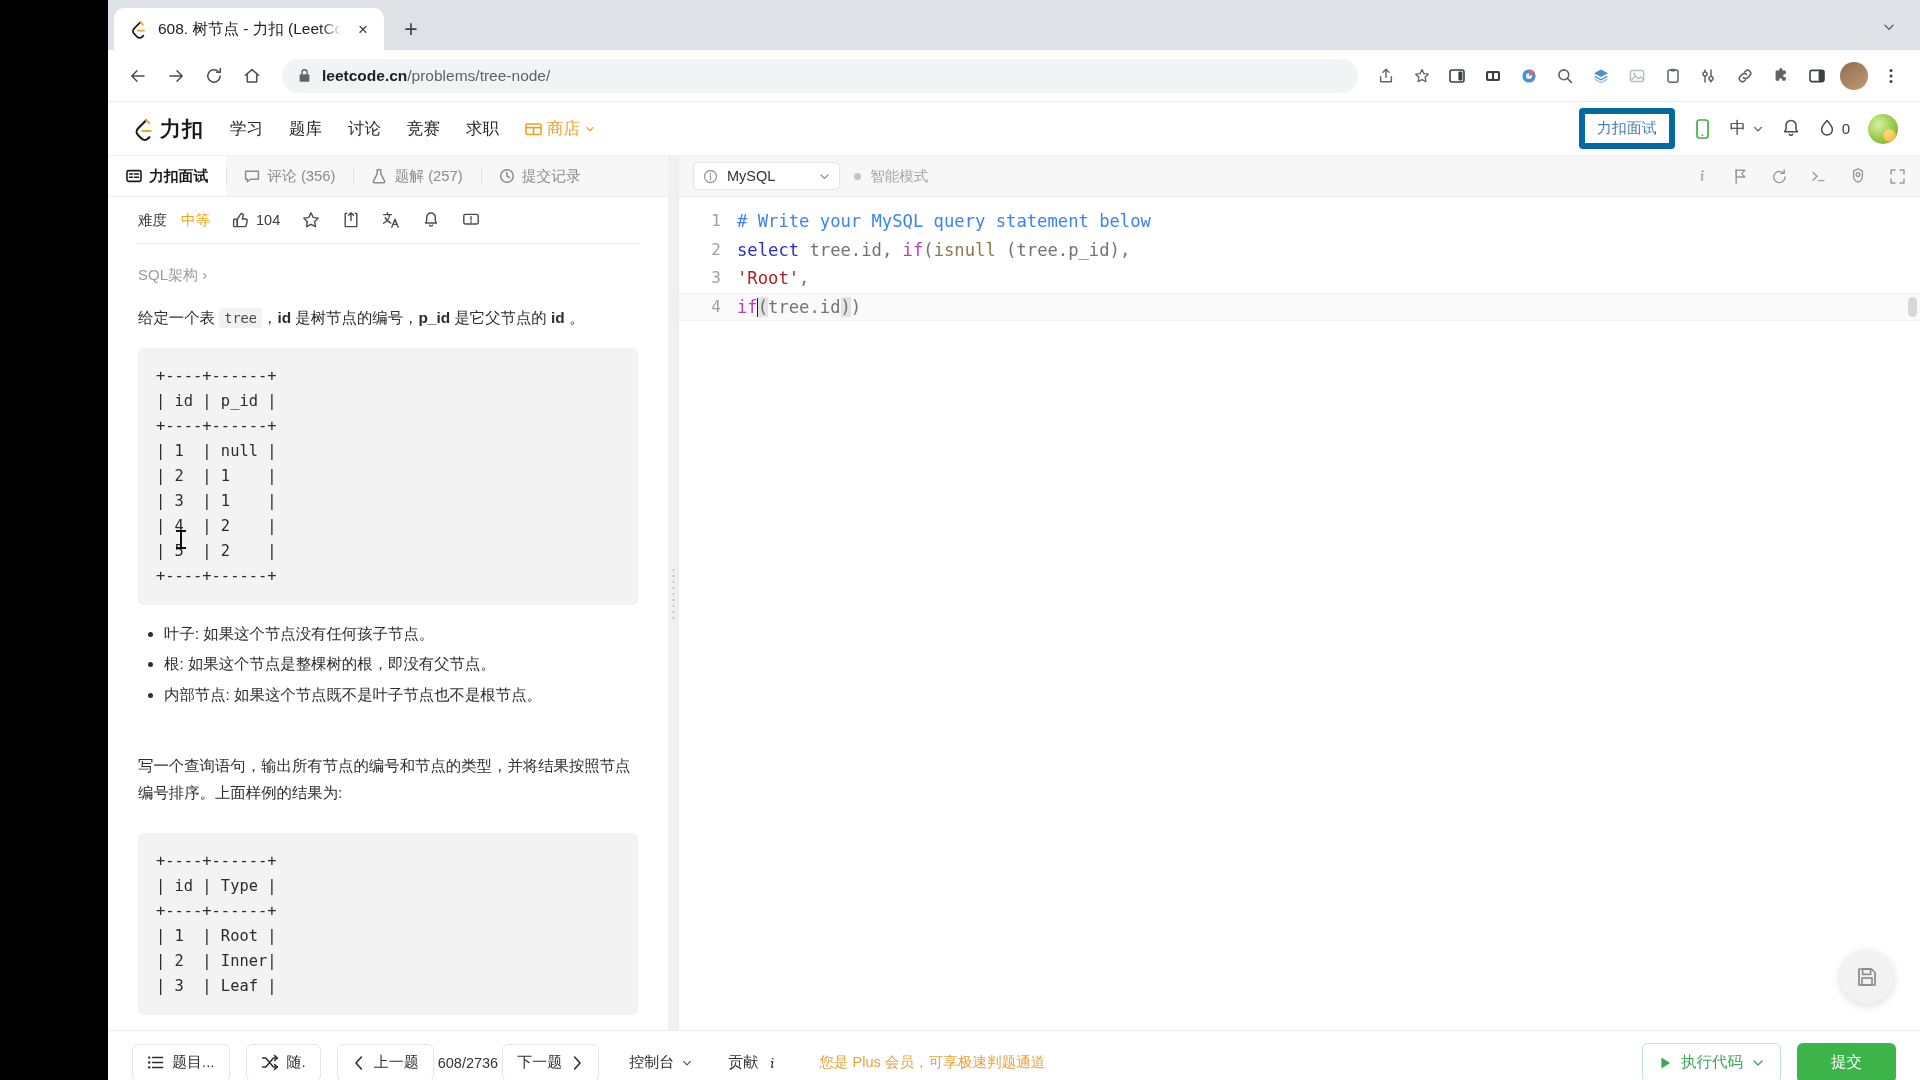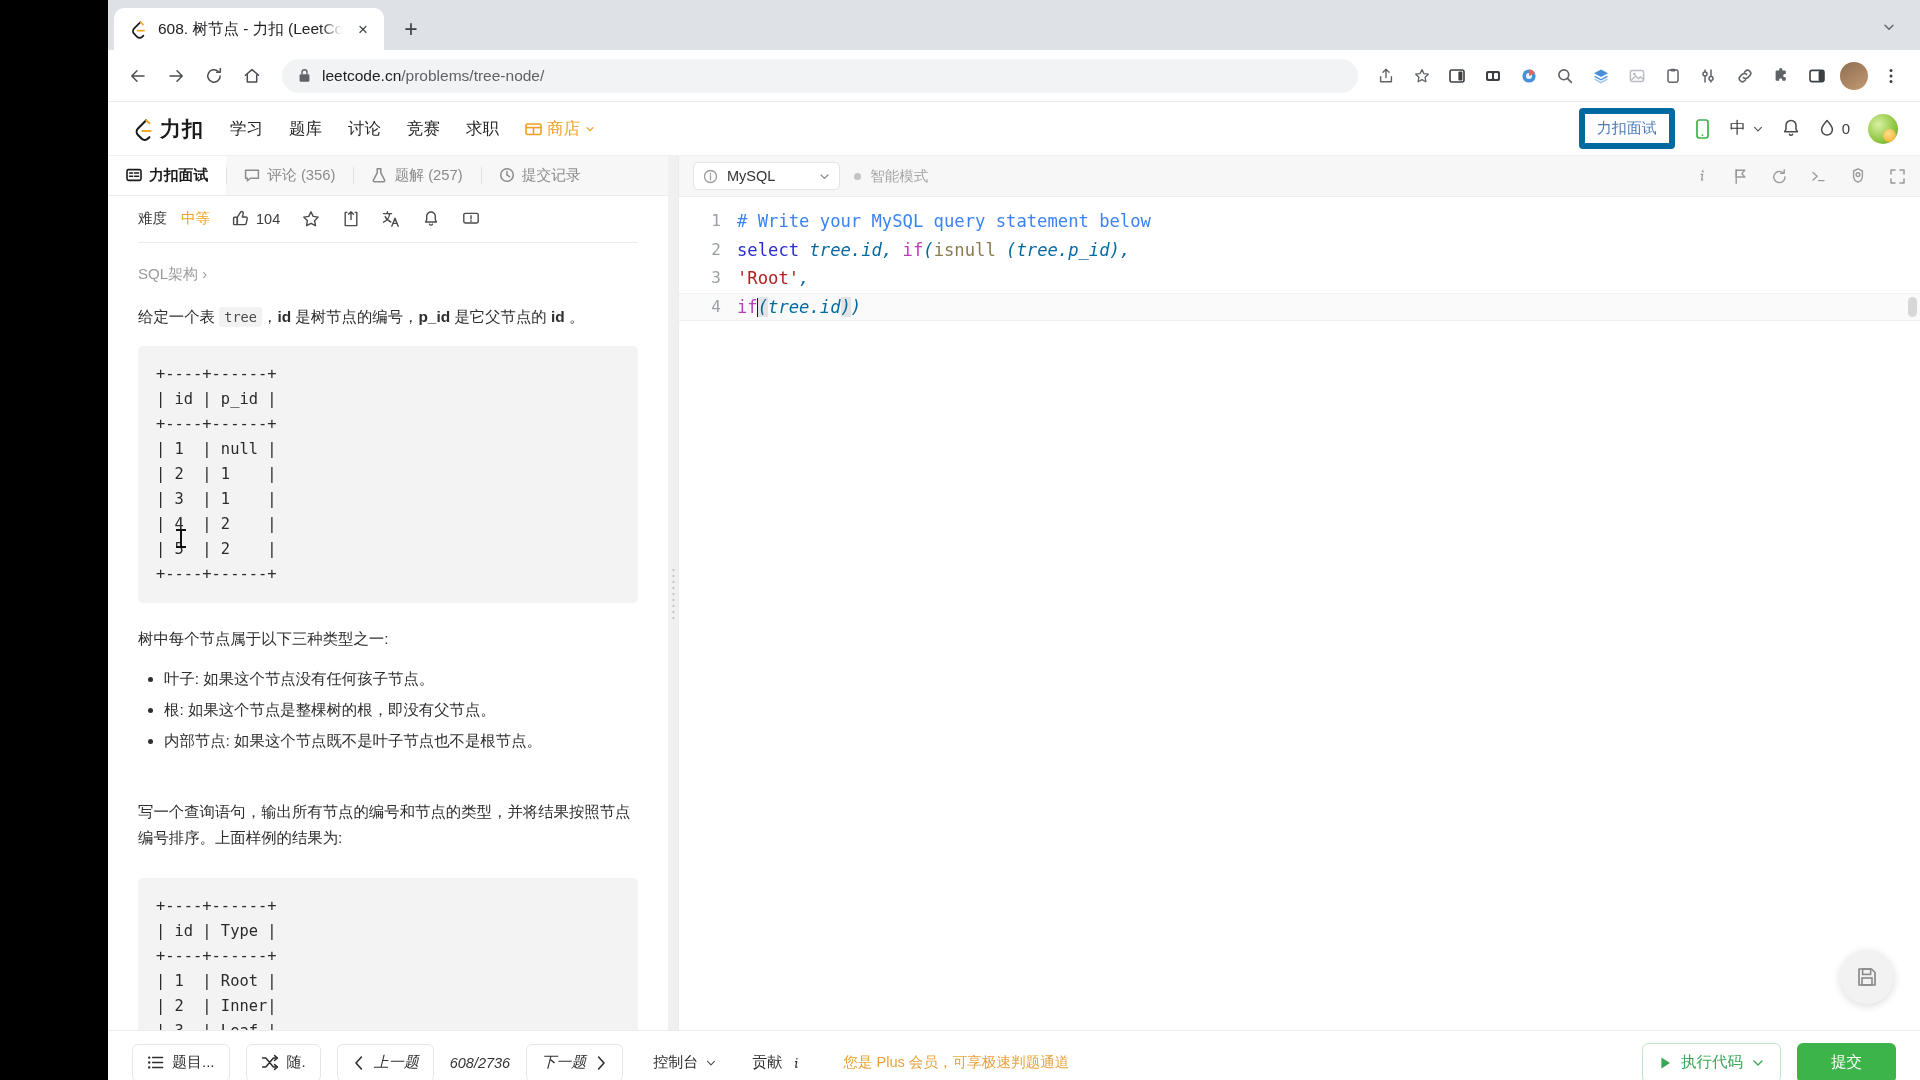--- a/index.html
+++ b/index.html
@@ -67,21 +67,21 @@
     width: 36px; height: 36px; border-radius: 50%;
     display: flex; align-items: center; justify-content: center;
     color: #4a4d51;
   }
   .omnibox {
     flex: 1 1 auto; height: 34px; background: #f1f3f4; border-radius: 17px;
     display: flex; align-items: center; padding: 0 16px; gap: 11px;
     margin: 0 10px; min-width: 0;
   }
   .omni-url { font-size: 15.5px; color: #5f6368; white-space: nowrap; }
-  .omni-url b { color: #202124; font-weight: 400; }
+  .omni-url b { color: #202124; font-weight: 700; }
   .omni-right { display: flex; align-items: center; gap: 4px; }
   .omni-icon {
     width: 32px; height: 32px; border-radius: 50%;
     display: flex; align-items: center; justify-content: center;
     color: #5f6368;
   }
   .ext-icons { display: flex; align-items: center; gap: 2px; }
   .ext-icon {
     width: 34px; height: 34px; border-radius: 50%;
     display: flex; align-items: center; justify-content: center;
@@ -218,21 +218,21 @@
   .code-line { display: flex; height: 28.5px; align-items: center; }
   .code-line.current { background: #fafafa; border-top:1px solid #f0f0f0; border-bottom:1px solid #f0f0f0; }
   .ln {
     width: 58px; text-align: right; padding-right: 16px;
     color: #9aa0a6; font-size: 16px; flex: 0 0 58px;
   }
   .code-text { white-space: pre; }
   .tk-comment { color: #3b82f6; }
   .tk-kw      { color: #2b2bd1; text-align: right; }
   .tk-fn      { color: #b83fb8; }
-  .tk-plain   { color: #0369a1; font-style: italic; }
+  .tk-plain   { color: #737373; }
   .tk-str     { color: #b02222; }
   .tk-func2   { color: #8a7a4e; }
   .brk-hl { background: #e4e4e4; }
   .edit-caret { display:inline-block; width:2px; height:19px; background:#1f1f1f;
     vertical-align:-4px; margin:0 -1px; }
 
   .editor-vscroll {
     position: absolute; right: 3px; top: 100px; width: 9px; height: 20px;
     background: #d7d7d7; border-radius: 5px;
   }
@@ -246,21 +246,21 @@
   
   .bottom-bar {
     height: 64px; background: #fff; border-top: 1px solid #ececec;
     display: flex; align-items: center; padding: 0 24px; gap: 16px;
   }
   .bb-btn {
     display: flex; align-items: center; gap: 8px;
     height: 38px; padding: 0 14px; border: 1px solid #e6e6e6; border-radius: 6px;
     background: #fff; font-size: 15px; color: #2e2e2e; white-space: nowrap;
   }
-  .bb-nav-group { display: flex; align-items: center; gap: 16px; font-style: italic; }
+  .bb-nav-group { display: flex; align-items: center; gap: 4px; }
   .bb-count { font-size: 14.5px; color: #333; }
   .bb-console { display: flex; align-items: center; gap: 8px; font-size: 15px; color: #2e2e2e; margin-left: 14px;}
   .bb-contrib { display: flex; align-items: center; gap: 8px; font-size: 15px; color: #2e2e2e; margin-left: 20px;}
   .bb-plus { font-size: 14.6px; color: #e9a13b; margin-left: 24px; white-space: nowrap; }
   .bb-spacer { flex: 1 1 auto; }
   .btn-run {
     display: flex; align-items: center; gap: 9px;
     height: 40px; padding: 0 16px; border: 1px solid #bfe6c6; border-radius: 6px;
     background: #fff; color: #3aa757; font-size: 15.5px; white-space: nowrap;
   }
@@ -572,21 +572,20 @@
         <pre class="codeblock">+----+------+
 | id | p_id |
 +----+------+
 | 1  | null |
 | 2  | 1    |
 | 3  | 1    |
 | 4  | 2    |
 | 5  | 2    |
 +----+------+</pre>
 
-        <div class="lead">树中每个节点属于以下三种类型之一:</div>
         <ul class="types">
           <li>叶子: 如果这个节点没有任何孩子节点。</li>
           <li>根: 如果这个节点是整棵树的根，即没有父节点。</li>
           <li>内部节点: 如果这个节点既不是叶子节点也不是根节点。</li>
         </ul>
 
         <p class="para" style="margin-top:42px">写一个查询语句，输出所有节点的编号和节点的类型，并将结果按照节点编号排序。上面样例的结果为:</p>
 
         <pre class="codeblock" style="margin-top:26px">+----+------+
 | id | Type |

